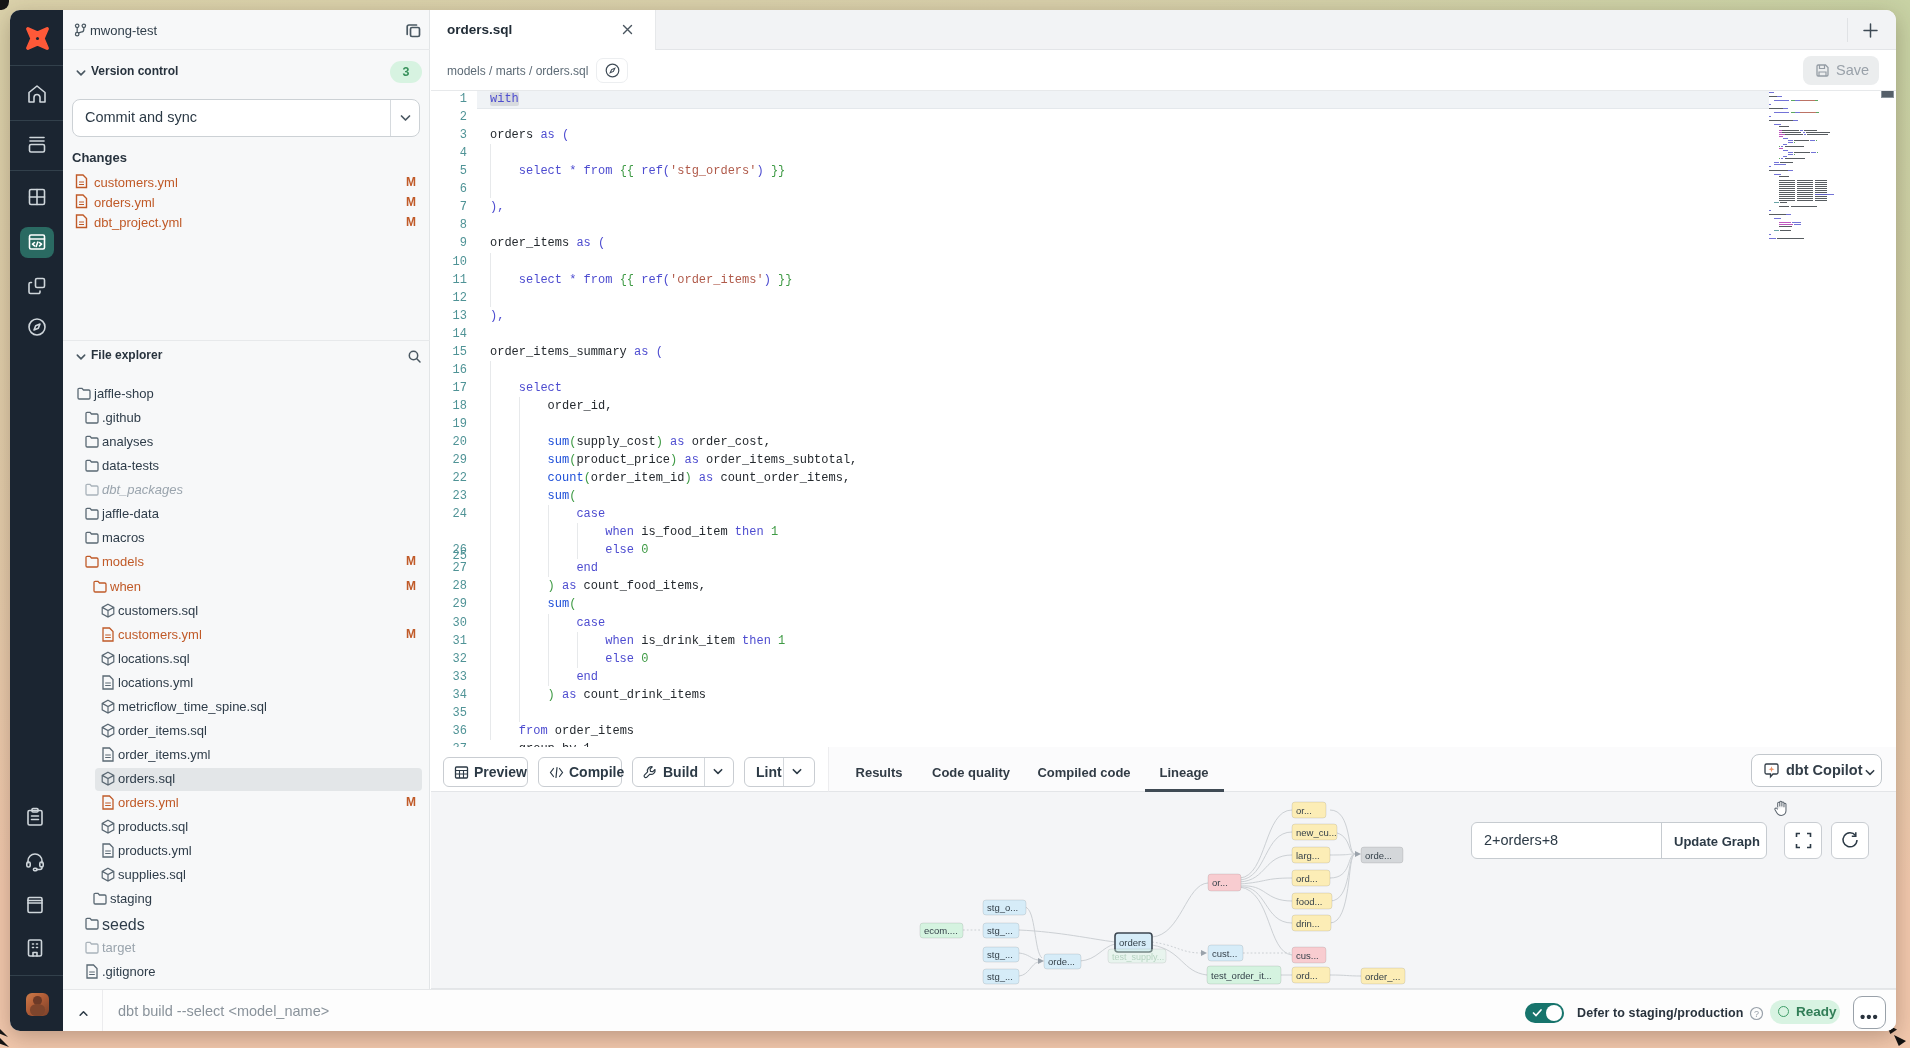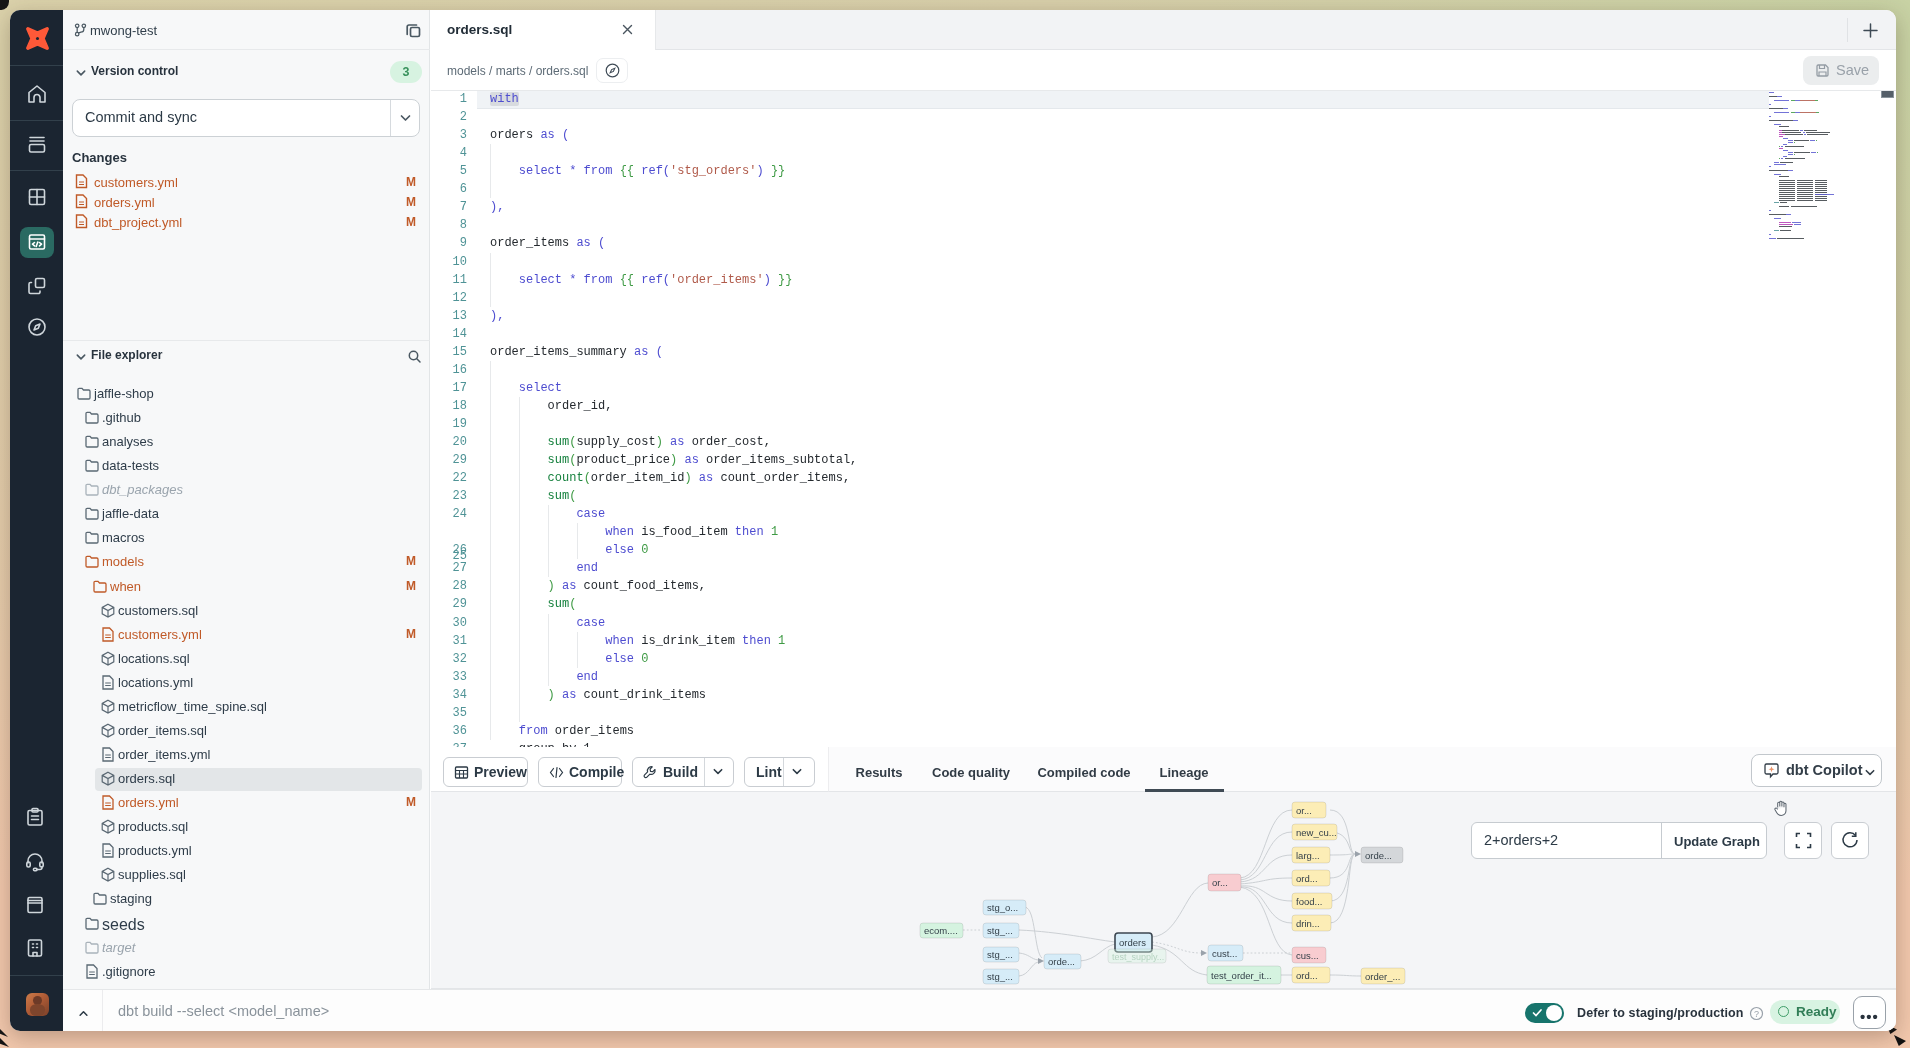--- a/index.html
+++ b/index.html
@@ -18,21 +18,21 @@
 .orange{color:#c05a28}
 .mmark{position:absolute;right:13px;font-weight:bold;color:#c05a28;font-size:12px}
 .chev{stroke:#4a5862;fill:none;stroke-width:1.7;stroke-linecap:round;stroke-linejoin:round}
 
 .brd{border:1px solid #c9cdd2;border-radius:6px;background:#fff}
 .btxt{color:#2c3a46;font-size:14px;font-weight:bold}
 
 #code{position:absolute;left:421px;top:81px;width:1465px;height:656px;background:#fff;overflow:hidden}
 .cl{position:absolute;left:0;width:100%;height:19px;font-family:"Liberation Mono",monospace;font-size:12px;line-height:18px;white-space:pre}
 .lnum{position:absolute;width:36px;text-align:right;color:#4f9396;font-family:"Liberation Mono",monospace;font-size:12px;line-height:18px}
-.k{color:#4d4cd0}.fn{color:#15803d}.g{color:#3e9a44}.s{color:#b05a4a}.cd{color:#24292e}
+.k{color:#4d4cd0}.fn{color:#1d4ed8}.g{color:#3e9a44}.s{color:#b05a4a}.cd{color:#24292e}
 .guide{position:absolute;width:1px;background:#e7e9eb}
 </style></head><body>
 
 <div class="abs" style="left:0;top:0;width:9px;height:10px;background:#161616;border-radius:0 0 85% 0"></div>
 <div class="abs" style="left:0;top:1029px;width:8px;height:8px;background:#151515;clip-path:polygon(0 0,100% 100%,0 60%)"></div>
 <div class="abs" style="left:0;top:1038px;width:9px;height:9px;background:#151515;clip-path:polygon(0 0,100% 100%,0 65%)"></div>
 <div class="abs" style="left:1886px;top:1024px;width:11px;height:10px;background:#111;clip-path:polygon(0 0,100% 55%,40% 100%)"></div>
 <div class="abs" style="left:1894px;top:1035px;width:12px;height:11px;background:#111;clip-path:polygon(0 0,100% 55%,40% 100%)"></div>
 <div id="win">
 <div id="sb">
@@ -247,21 +247,21 @@
         <path d="M1 2.5 A1.2 1.2 0 0 1 2.2 1.3 H5 L6.5 3 H11.8 A1.2 1.2 0 0 1 13 4.2 V10.8 A1.2 1.2 0 0 1 11.8 12 H2.2 A1.2 1.2 0 0 1 1 10.8 Z" fill="none" stroke="#5a6873" stroke-width="1.3"></path>
       </svg>
 <div class="abs ptxt" style="left:47px;top:509.4699999999999px;color:#2e3c49;font-size:13px">staging</div>
 <svg class="abs" style="left:22px;top:534.54px" width="14" height="13" viewBox="0 0 14 13">
         <path d="M1 2.5 A1.2 1.2 0 0 1 2.2 1.3 H5 L6.5 3 H11.8 A1.2 1.2 0 0 1 13 4.2 V10.8 A1.2 1.2 0 0 1 11.8 12 H2.2 A1.2 1.2 0 0 1 1 10.8 Z" fill="none" stroke="#5a6873" stroke-width="1.3"></path>
       </svg>
 <div class="abs ptxt" style="left:39px;top:533.54px;color:#2e3c49;font-size:16px">seeds</div>
 <svg class="abs" style="left:22px;top:558.61px" width="14" height="13" viewBox="0 0 14 13">
         <path d="M1 2.5 A1.2 1.2 0 0 1 2.2 1.3 H5 L6.5 3 H11.8 A1.2 1.2 0 0 1 13 4.2 V10.8 A1.2 1.2 0 0 1 11.8 12 H2.2 A1.2 1.2 0 0 1 1 10.8 Z" fill="none" stroke="#a9b2ba" stroke-width="1.3"></path>
       </svg>
-<div class="abs ptxt" style="left:39px;top:557.61px;color:#9aa4ad;font-style:italic;font-size:13px">target</div>
+<div class="abs ptxt" style="left:39px;top:557.61px;color:#9aa4ad;font-size:13px">target</div>
 <svg class="abs" style="left:23px;top:581.6800000000001px" width="12" height="15" viewBox="0 0 12 15">
         <path d="M1 1 H7.5 L11 4.5 V14 H1 Z" fill="none" stroke="#5a6873" stroke-width="1.3"></path>
         <path d="M3.2 8 H8.8 M3.2 10.5 H8.8" stroke="#5a6873" stroke-width="1"></path>
       </svg>
 <div class="abs ptxt" style="left:39px;top:581.6800000000001px;color:#2e3c49;font-size:13px">.gitignore</div>
 </div>
 <div class="abs" style="left:421px;top:0;width:1465px;height:40px;background:#f2f3f5;border-bottom:1px solid #e3e5e8"></div>
 <div class="abs" style="left:421px;top:0;width:225px;height:40px;background:#fff;border-right:1px solid #e6e8ea"></div>
 <div class="abs" style="left:437px;top:12px;color:#222d37;font-size:13.5px;font-weight:bold">orders.sql</div>
 <svg class="abs" style="left:611px;top:13px" width="13" height="13" viewBox="0 0 13 13">
@@ -633,21 +633,21 @@
       </g>
       <g opacity="1">
         <rect x="930" y="176" width="44" height="16" rx="3" fill="#fcedb6" stroke="rgba(0,0,0,0.12)" stroke-width="0.8"></rect>
         <text x="934" y="187.6" font-family="Liberation Sans,sans-serif" font-size="9.5" fill="#333f48">order_...</text>
       </g>
     </svg>
 <svg class="abs" style="left:1762px;top:789px" width="19" height="19" viewBox="0 0 20 20">
       <path d="M6 9 V4.5 A1.1 1.1 0 0 1 8.2 4.5 V8 M8.2 8 V3.4 A1.1 1.1 0 0 1 10.4 3.4 V8 M10.4 8 V4.2 A1.1 1.1 0 0 1 12.6 4.2 V8.6 M12.6 8.6 V5.6 A1.05 1.05 0 0 1 14.7 5.6 V12.5 A5 5 0 0 1 9.7 17.3 A5.4 5.4 0 0 1 5.2 14.7 L3.2 11.3 A1.2 1.2 0 0 1 5.2 10 L6 11" fill="#fff" stroke="#5d6670" stroke-width="1.1" stroke-linejoin="round"></path>
     </svg>
 <div class="abs" style="left:1461px;top:812px;width:296px;height:37px;background:#fff;border:1px solid #c6cbd0;border-radius:6px"></div>
-<div class="abs" style="left:1461px;top:812px;width:191px;height:37px;border-right:1px solid #c6cbd0;color:#2c3a46;font-size:14.5px;line-height:36px;padding-left:13px">2+orders+2</div>
+<div class="abs" style="left:1461px;top:812px;width:191px;height:37px;border-right:1px solid #c6cbd0;color:#2c3a46;font-size:14.5px;line-height:36px;padding-left:13px">2+orders+8</div>
 <div class="abs" style="left:1664px;top:824px;color:#2c3a46;font-size:13px;font-weight:bold">Update Graph</div>
 <div class="abs brd" style="left:1774px;top:812px;width:38px;height:37px"></div>
 <svg class="abs" style="left:1785px;top:822px" width="17" height="17" viewBox="0 0 17 17">
       <path d="M1.5 5 V1.5 H5 M12 1.5 H15.5 V5 M15.5 12 V15.5 H12 M5 15.5 H1.5 V12" fill="none" stroke="#2c3a46" stroke-width="1.6"></path>
     </svg>
 <div class="abs brd" style="left:1821px;top:812px;width:38px;height:37px"></div>
 <svg class="abs" style="left:1831px;top:821px" width="18" height="18" viewBox="0 0 18 18">
       <path d="M14.5 4.5 A7 7 0 1 0 16 9" fill="none" stroke="#2c3a46" stroke-width="1.5"></path>
       <path d="M14.8 1.2 V5.2 H10.8" fill="none" stroke="#2c3a46" stroke-width="1.5"></path>
     </svg>

